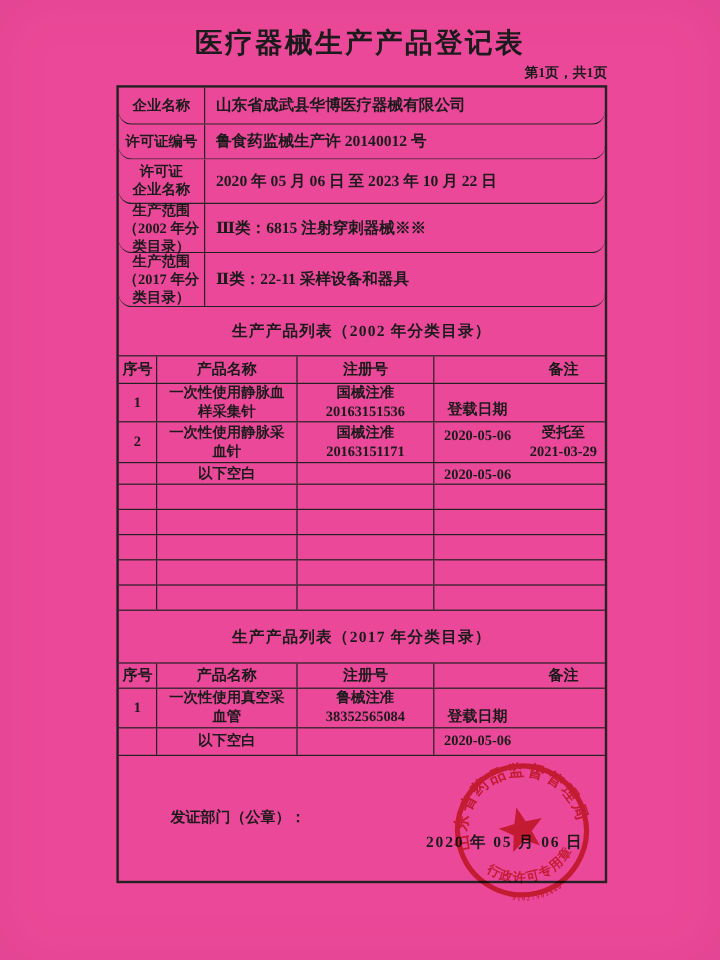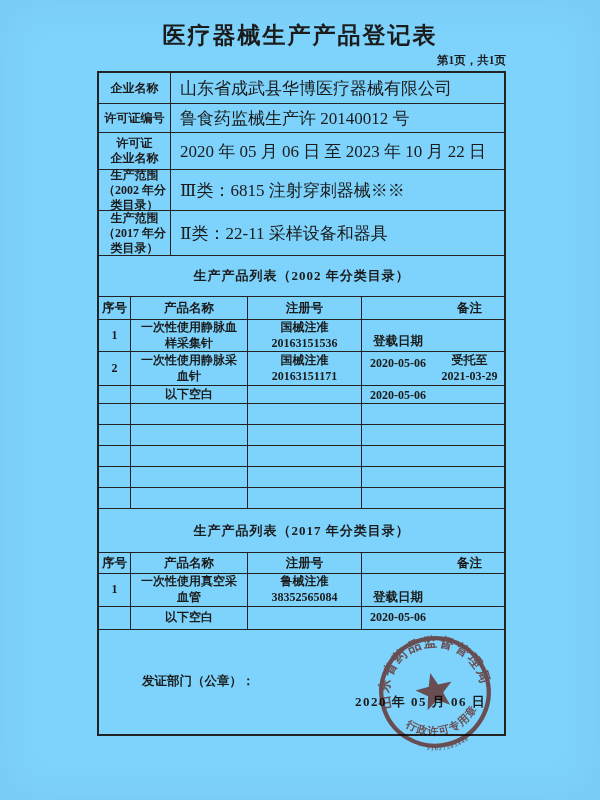--- a/index.html
+++ b/index.html
@@ -3,48 +3,48 @@
 <meta charset="utf-8">
 <style>
   * { margin:0; padding:0; box-sizing:border-box; }
   html,body { width:600px; height:800px; }
   body {
     font-family:"Liberation Serif","DejaVu Serif",serif;
     background:#e8e7e5;
   }
   .page {
     position:relative; width:600px; height:800px;
-    background:#7dd3fc;
+    background:#ec4899;
     box-shadow:inset 0 0 50px rgba(0,0,0,0.05);
     overflow:hidden;
     color:#1b1b1b;
   }
   .title {
     position:absolute; top:20px; left:0; width:600px;
     text-align:center; font-size:23px; font-weight:bold; letter-spacing:2px;
   }
   .page-info {
     position:absolute; top:53px; right:94px;
     font-size:11.5px; font-weight:bold;
   }
   .doc {
     position:absolute; left:97px; top:71px; width:409px;
     border:2px solid #222;
     background:transparent;
   }
-  .irow { display:flex; border-bottom:1.5px solid #222; }
+  .irow { display:flex; border-bottom:1.5px solid #222;border-radius:11px; }
   .lab {
     width:72px; border-right:1.5px solid #222;
     display:flex; align-items:center; justify-content:center;
     text-align:center; font-weight:bold; font-size:12px;
     white-space:pre-line; line-height:1.25;
   }
   .val {
     flex:1; display:flex; align-items:center;
-    padding-left:9px; font-weight:normal; font-size:17px;
+    padding-left:9px; font-weight:bold; font-size:13px;
   }
   .sect {
     border-bottom:1.5px solid #222;
     display:flex; align-items:center; justify-content:center;
     font-weight:bold; font-size:13px; letter-spacing:1px;
   }
   .prow { display:flex; border-bottom:1.5px solid #222; }
   .prow:last-of-type { }
   .pc {
     border-right:1.5px solid #222;

